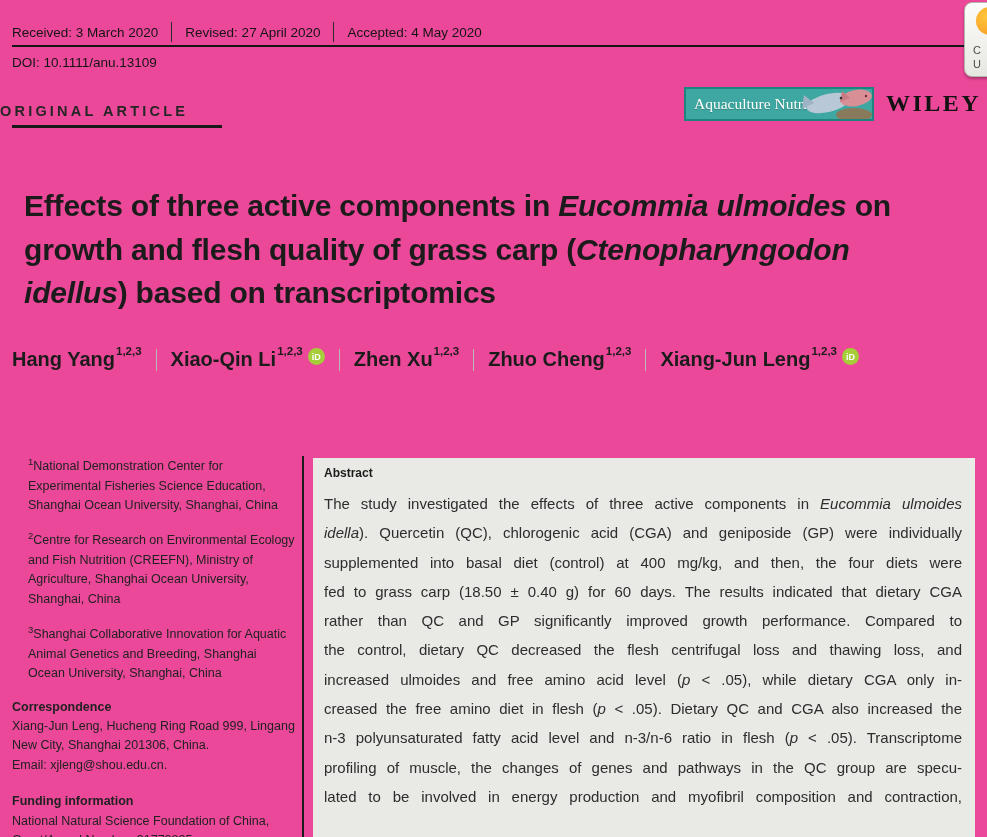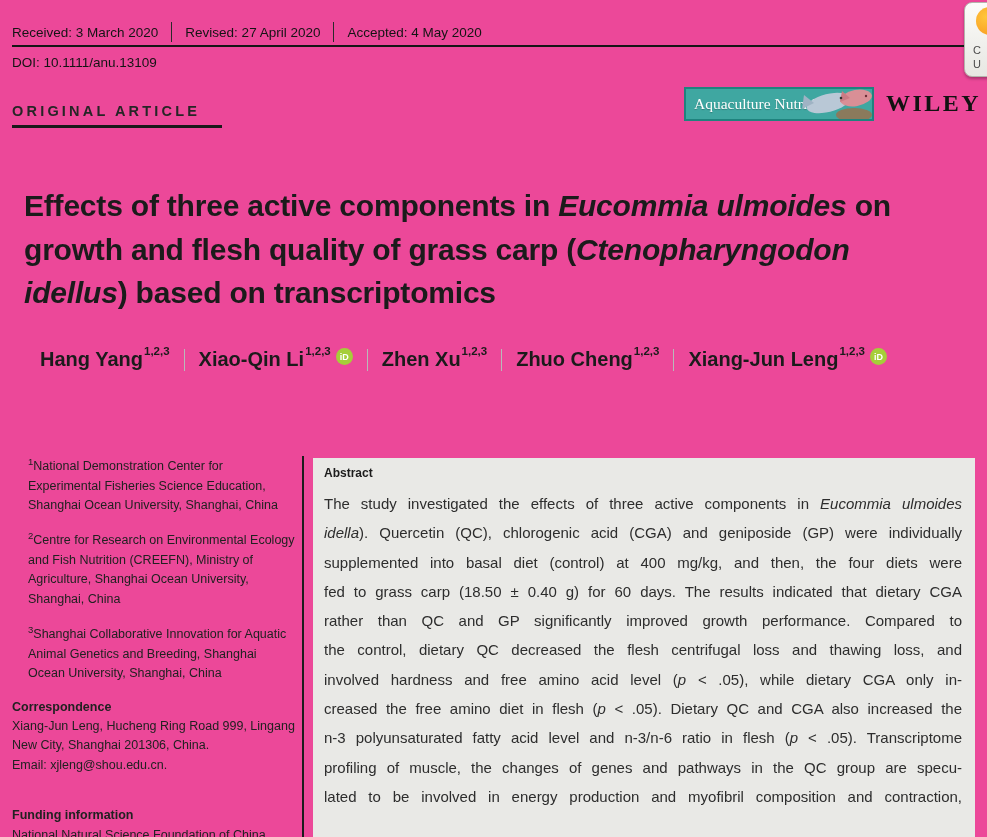--- a/index.html
+++ b/index.html
@@ -19,56 +19,56 @@
 
   
   .crossmark { position: absolute; left: 964px; top: 2px; width: 42px; height: 75px;
     background: linear-gradient(#fcfcfa, #e7e7e2); border: 1px solid #b4b4ac;
     border-radius: 8px 0 0 8px; box-shadow: 0 2px 3px rgba(0,0,0,.28); cursor: pointer; }
   .crossmark-circle { position: absolute; left: 11px; top: 4px; width: 28px; height: 28px;
     border-radius: 50%; background: radial-gradient(circle at 35% 35%, #ffc63c, #f7941d); }
   .crossmark-letters { position: absolute; left: 8px; top: 40px; font-size: 11px; line-height: 14px; color: #4a4a4a; }
 
   
-  .article-type { position: absolute; left: 12px; top: 103px; font-size: 14.5px; font-weight: 700;
+  .article-type { position: absolute; left: 0; top: 103px; font-size: 14.5px; font-weight: 700;
     letter-spacing: 3.2px; color: #262626; }
   .article-type-underline { position: absolute; left: 12px; top: 125px; width: 210px; height: 3px; background: #191919; }
 
   
   .journal-logo { position: absolute; left: 684px; top: 87px; width: 190px; height: 34px;
     background: #3fa7a1; border: 2px solid #1f837e; overflow: hidden; cursor: pointer; }
   .journal-logo-text { position: absolute; left: 8px; top: 50%; transform: translateY(-50%);
     font-family: "Liberation Serif", serif; font-size: 15.5px; color: #ffffff; white-space: nowrap;
     text-shadow: 0 1px 1px rgba(0,0,0,.25); }
   .fish-art { position: absolute; right: -2px; top: 0; height: 30px; }
 
   .wiley { position: absolute; left: 886px; top: 90px; font-family: "Liberation Serif", serif;
     font-size: 24px; font-weight: 600; letter-spacing: 2.5px; color: #121212; }
 
   
   .title { position: absolute; left: 12px; top: 172px; width: 955px; margin: 12px;
     font-size: 30px; line-height: 43.5px; font-weight: 700; color: #1b1b1b; letter-spacing: -0.2px; }
 
   
   .authors { position: absolute; left: 12px; top: 348px; display: flex; align-items: center;
-    font-size: 20px; font-weight: 600; color: #1b1b1b; white-space: nowrap; margin-left: 28px; }
+    font-size: 20px; font-weight: 600; color: #1b1b1b; white-space: nowrap; }
   .author { display: inline-flex; align-items: flex-start; }
   .author-sup { font-size: 11.5px; margin: -3px 0 0 1px; font-weight: 600; }
   .author-sep { width: 1px; height: 22px; background: #b9b9b9; margin: 0 14px; align-self: center; }
   .orcid { display: inline-flex; width: 17px; height: 17px; border-radius: 50%; background: #a6ce39;
     color: #fff; font-size: 9px; font-weight: 700; align-items: center; justify-content: center;
     margin: 0 0 0 5px; cursor: pointer; font-style: normal; }
 
   
   .sidebar { position: absolute; left: 12px; top: 452px; width: 284px; font-size: 12.5px;
     line-height: 19.4px; color: #212121; }
   .aff { margin: 0 0 11px 16px; }
   .aff sup { font-size: 9.5px; }
   .side-heading { font-weight: 700; margin: 14px 0 0 0; }
-  .side-heading.funding { margin-top: 31px; }
+  .side-heading.funding { margin-top: 17px; }
   .side-body { margin: 0; }
 
   
   .divider { position: absolute; left: 302px; top: 456px; width: 1.5px; height: 381px; background: #1b1b1b; }
   .abstract { position: absolute; left: 313px; top: 458px; width: 662px; height: 379px;
     background: #e9e9e6; padding: 8px 13px 0 11px; }
   .abstract-heading { font-size: 12px; font-weight: 700; margin: 0 0 9px 0; color: #1c1c1c; }
   .abs-line { font-size: 15px; line-height: 29.3px; color: #2d2d2d;
     text-align: justify; text-align-last: justify; }
 </style>
@@ -168,21 +168,21 @@
 
   <div class="abstract">
     <h2 class="abstract-heading">Abstract</h2>
     <div id="abslines">
         <div class="abs-line"><span>The study investigated the effects of three active components in </span><i>Eucommia ulmoides</i></div>
         <div class="abs-line"><i>idella</i><span>). Quercetin (QC), chlorogenic acid (CGA) and geniposide (GP) were individually</span></div>
         <div class="abs-line"><span>supplemented into basal diet (control) at 400 mg/kg, and then, the four diets were</span></div>
         <div class="abs-line"><span>fed to grass carp (18.50 ± 0.40 g) for 60 days. The results indicated that dietary CGA</span></div>
         <div class="abs-line"><span>rather than QC and GP significantly improved growth performance. Compared to</span></div>
         <div class="abs-line"><span>the control, dietary QC decreased the flesh centrifugal loss and thawing loss, and</span></div>
-        <div class="abs-line"><span>involved hardness and free amino acid level (</span><i>p</i><span> &lt; .05), while dietary CGA only in-</span></div>
+        <div class="abs-line"><span>increased ulmoides and free amino acid level (</span><i>p</i><span> &lt; .05), while dietary CGA only in-</span></div>
         <div class="abs-line"><span>creased the free amino diet in flesh (</span><i>p</i><span> &lt; .05). Dietary QC and CGA also increased the</span></div>
         <div class="abs-line"><span>n-3 polyunsaturated fatty acid level and n-3/n-6 ratio in flesh (</span><i>p</i><span> &lt; .05). Transcriptome</span></div>
         <div class="abs-line"><span>profiling of muscle, the changes of genes and pathways in the QC group are specu-</span></div>
         <div class="abs-line"><span>lated to be involved in energy production and myofibril composition and contraction,</span></div>
       </div>
   </div>
 
 </div>
 
 </body></html>

